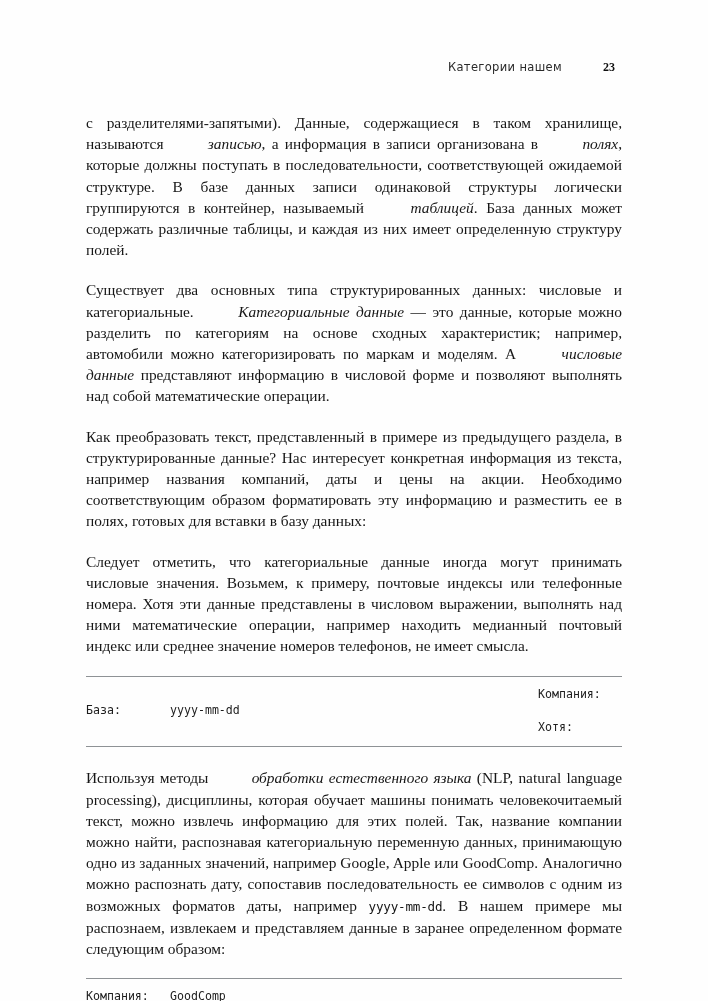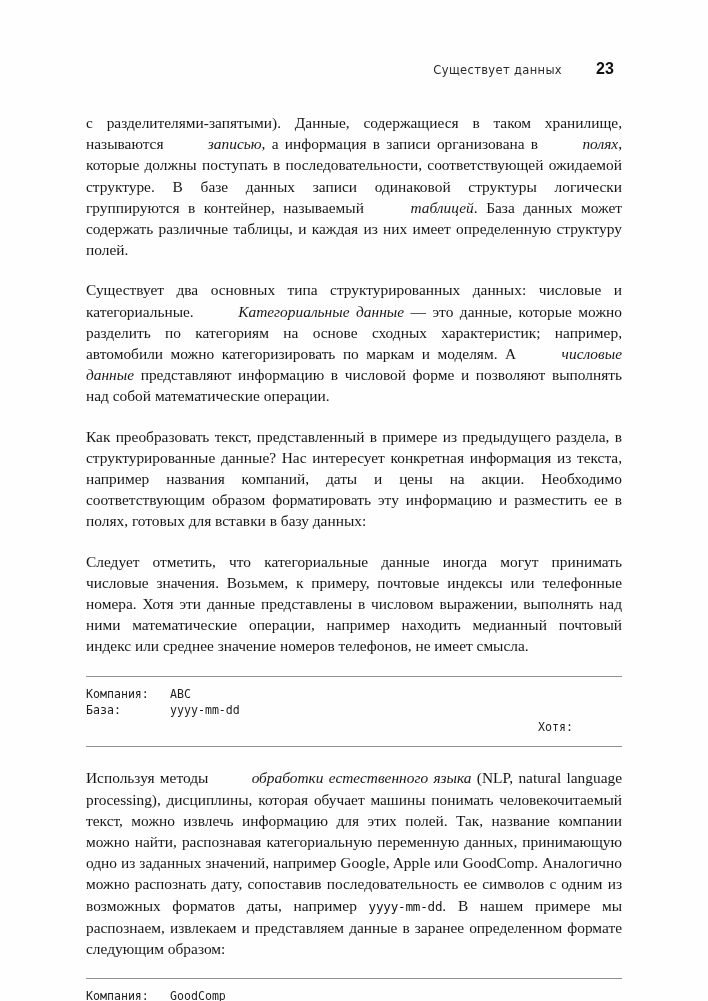--- a/index.html
+++ b/index.html
@@ -34,26 +34,26 @@
   }
   .running-head .chapter-title {
     font-family: "DejaVu Sans", "Liberation Sans", sans-serif;
     font-size: 11.5px;
     letter-spacing: 0.35px;
     color: #2a2a2a;
     margin-right: 34px;
     white-space: nowrap;
   }
   .running-head .page-number {
-    font-family: Liberation Sans, sans-serif;
-    font-size: 16px;
+    font-family: Liberation Serif, serif;
+    font-size: 12px;
     font-weight: 700;
     color: #101010;
     min-width: 26px;
-    text-align: left;
+    text-align: center;
   }
 
   
   .content {
     position: absolute;
     left: 86px;
     top: 112px;
     width: 536px;
   }
 
@@ -102,36 +102,36 @@
   .code-value {
     flex: 1 1 auto;
   }
 </style>
 </head>
 <body>
 
 <div class="page">
 
   <div class="running-head">
-    <span class="chapter-title">Существует данных</span>
+    <span class="chapter-title">Категории нашем</span>
     <span class="page-number">23</span>
   </div>
 
   <div class="content">
 
     <p class="body-text"><span>с разделителями-запятыми). Данные, содержащиеся в таком хранилище, называются </span><em class="it">записью</em><span>, а информация в записи организована в </span><em class="it">полях</em><span>, которые должны поступать в последовательности, соответствующей ожидаемой структуре. В базе данных записи одинаковой структуры логически группируются в контейнер, называемый </span><em class="it">таблицей</em><span>. База данных может содержать различные таблицы, и каждая из них имеет определенную структуру полей.</span></p>
 
     <p class="body-text"><span>Существует два основных типа структурированных данных: числовые и категориальные. </span><em class="it">Категориальные данные</em><span> — это данные, которые можно разделить по категориям на основе сходных характеристик; например, автомобили можно категоризировать по маркам и моделям. А </span><em class="it">числовые данные</em><span> представляют информацию в числовой форме и позволяют выполнять над собой математические операции.</span></p>
 
     <p class="body-text"><span>Как преобразовать текст, представленный в примере из предыдущего раздела, в структурированные данные? Нас интересует конкретная информация из текста, например названия компаний, даты и цены на акции. Необходимо соответствующим образом форматировать эту информацию и разместить ее в полях, готовых для вставки в базу данных:</span></p>
 
     <p class="body-text"><span>Следует отметить, что категориальные данные иногда могут принимать числовые значения. Возьмем, к примеру, почтовые индексы или телефонные номера. Хотя эти данные представлены в числовом выражении, выполнять над ними математические операции, например находить медианный почтовый индекс или среднее значение номеров телефонов, не имеет смысла.</span></p>
 
     <div class="code-block">
-        <div class="code-row"><span class="code-label">Компания:</span><span class="code-value">ABC</span></div>
+        <div class="code-row"><span class="code-label">Компания:</span></div>
         <div class="code-row"><span class="code-label">База:</span><span class="code-value">yyyy-mm-dd</span></div>
         <div class="code-row"><span class="code-label">Хотя:</span></div>
       </div>
 
     <p class="body-text"><span>Используя методы </span><em class="it">обработки естественного языка</em><span> (NLP, natural language processing), дисциплины, которая обучает машины понимать человекочитаемый текст, можно извлечь информацию для этих полей. Так, название компании можно найти, распознавая категориальную переменную данных, принимающую одно из заданных значений, например Google, Apple или GoodComp. Аналогично можно распознать дату, сопоставив последовательность ее символов с одним из возможных форматов даты, например </span><code class="inline-mono">yyyy-mm-dd</code><span>. В нашем примере мы распознаем, извлекаем и представляем данные в заранее определенном формате следующим образом:</span></p>
 
     <div class="code-block">
         <div class="code-row"><span class="code-label">Компания:</span><span class="code-value">GoodComp</span></div>
       </div>
 

